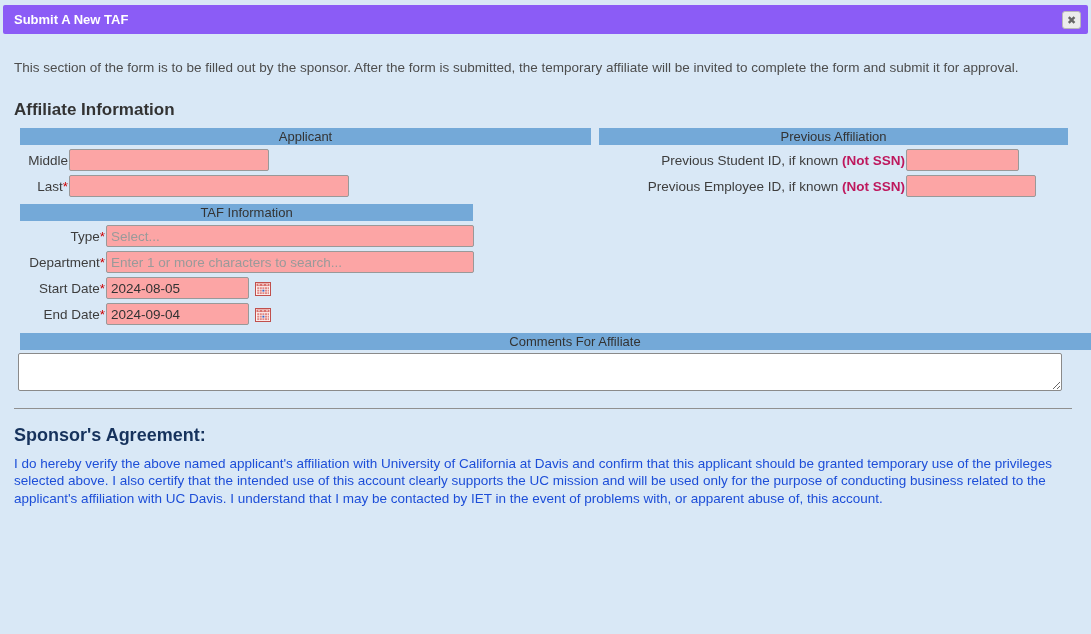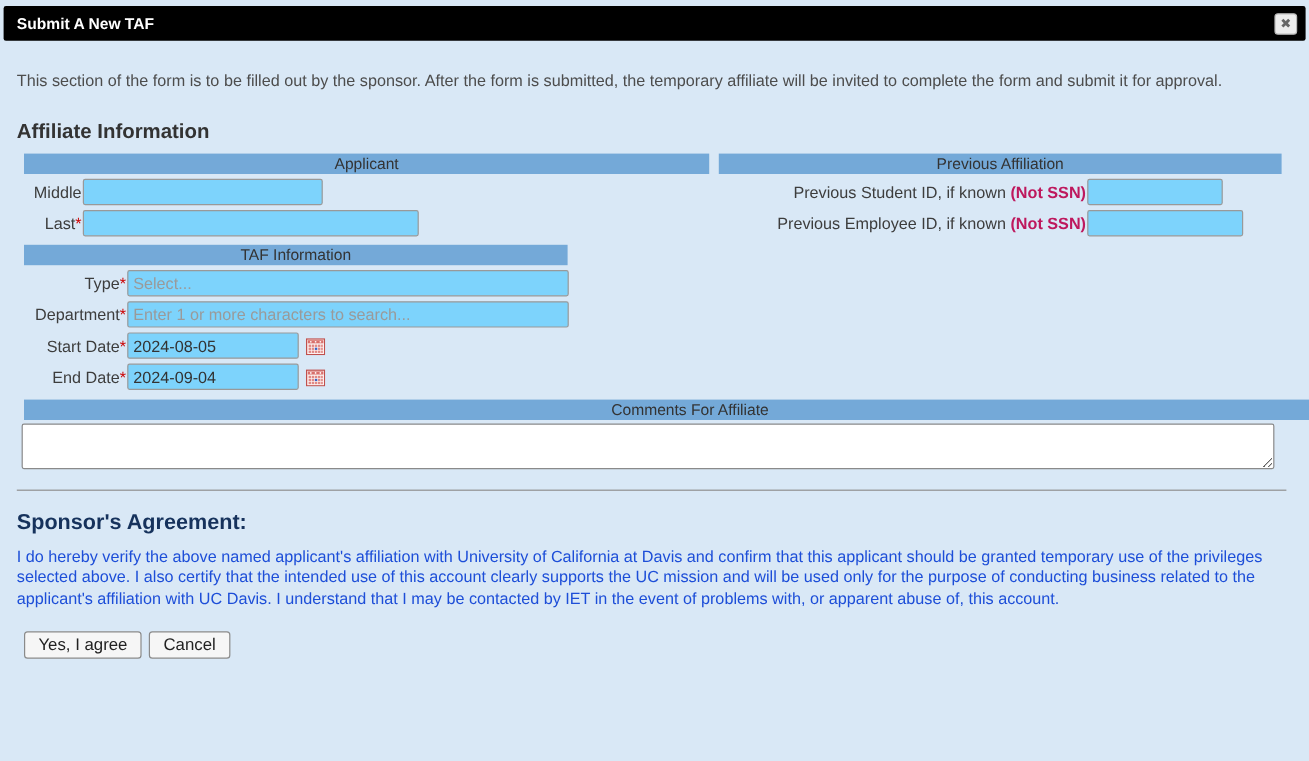--- a/index.html
+++ b/index.html
@@ -5,21 +5,21 @@
   html,body{margin:0;padding:0;}
   body{
     width:1091px;height:634px;overflow:hidden;
     background:#d9e8f6;
     font-family:"Liberation Sans","DejaVu Sans",sans-serif;
     font-size:13.5px;color:#444;
   }
   
   .titlebar{
     position:relative;margin:5px 3px 0 3px;height:29px;
-    background:#000000;border-radius:2px;
+    background:#8b5cf6;border-radius:2px;
     display:flex;align-items:center;padding:0 11px;box-sizing:border-box;
   }
   .titlebar .title{color:#ffffff;font-weight:bold;font-size:13px;}
   .close-btn{
     position:absolute;right:7px;top:6px;width:19px;height:18px;
     background:#ececec;border:1px solid #b9b9b9;border-radius:3px;
     display:flex;align-items:center;justify-content:center;
     font-size:11px;font-weight:bold;color:#666;cursor:pointer;line-height:1;
     box-sizing:border-box;
   }
@@ -41,21 +41,21 @@
   .row{display:flex;align-items:center;margin-top:4px;}
   .row:first-of-type{margin-top:3px;}
   .lbl{text-align:right;color:#3d3d3d;white-space:nowrap;}
   .col-left .lbl{width:48px;}
   .col-right .lbl{width:306px;}
   .taf .lbl{width:85px;}
   .req{color:#cc0000;}
   .bold-part{font-weight:bold;color:#be185d;}
   input[type=text]{
     box-sizing:border-box;height:22px;margin-left:1px;
-    border:1px solid #999;border-radius:2px;background:#7dd3fc;
+    border:1px solid #999;border-radius:2px;background:#fca5a5;
     font-family:"Liberation Sans","DejaVu Sans",sans-serif;
     font-size:13.5px;color:#333;padding:1px 4px;
   }
   input[type=text]::placeholder{color:#9a9a9a;opacity:1;}
   input.focused{border:2px solid #0a0a0a;border-radius:3px;}
   .w200{width:200px;} .w280{width:280px;} .w520{width:520px;}
   .w113{width:113px;} .w130{width:130px;}
   .w368{width:368px;} .w143{width:143px;}
   .taf{margin-top:7px;}
   .taf .bar{width:453px;}
@@ -202,17 +202,13 @@
       <div class="bar">Comments For Affiliate</div>
       <textarea style=""></textarea>
     </div>
   </div>
 
   <hr class="divider">
 
   <h2 class="sponsor-heading">Sponsor's Agreement:</h2>
   <p class="agreement">I do hereby verify the above named applicant's affiliation with University of California at Davis and confirm that this applicant should be granted temporary use of the privileges selected above. I also certify that the intended use of this account clearly supports the UC mission and will be used only for the purpose of conducting business related to the applicant's affiliation with UC Davis. I understand that I may be contacted by IET in the event of problems with, or apparent abuse of, this account.</p>
 
-  <div class="btn-row">
-    <button class="btn">Yes, I agree</button>
-    <button class="btn">Cancel</button>
-  </div>
 </div>
 
 </body></html>

